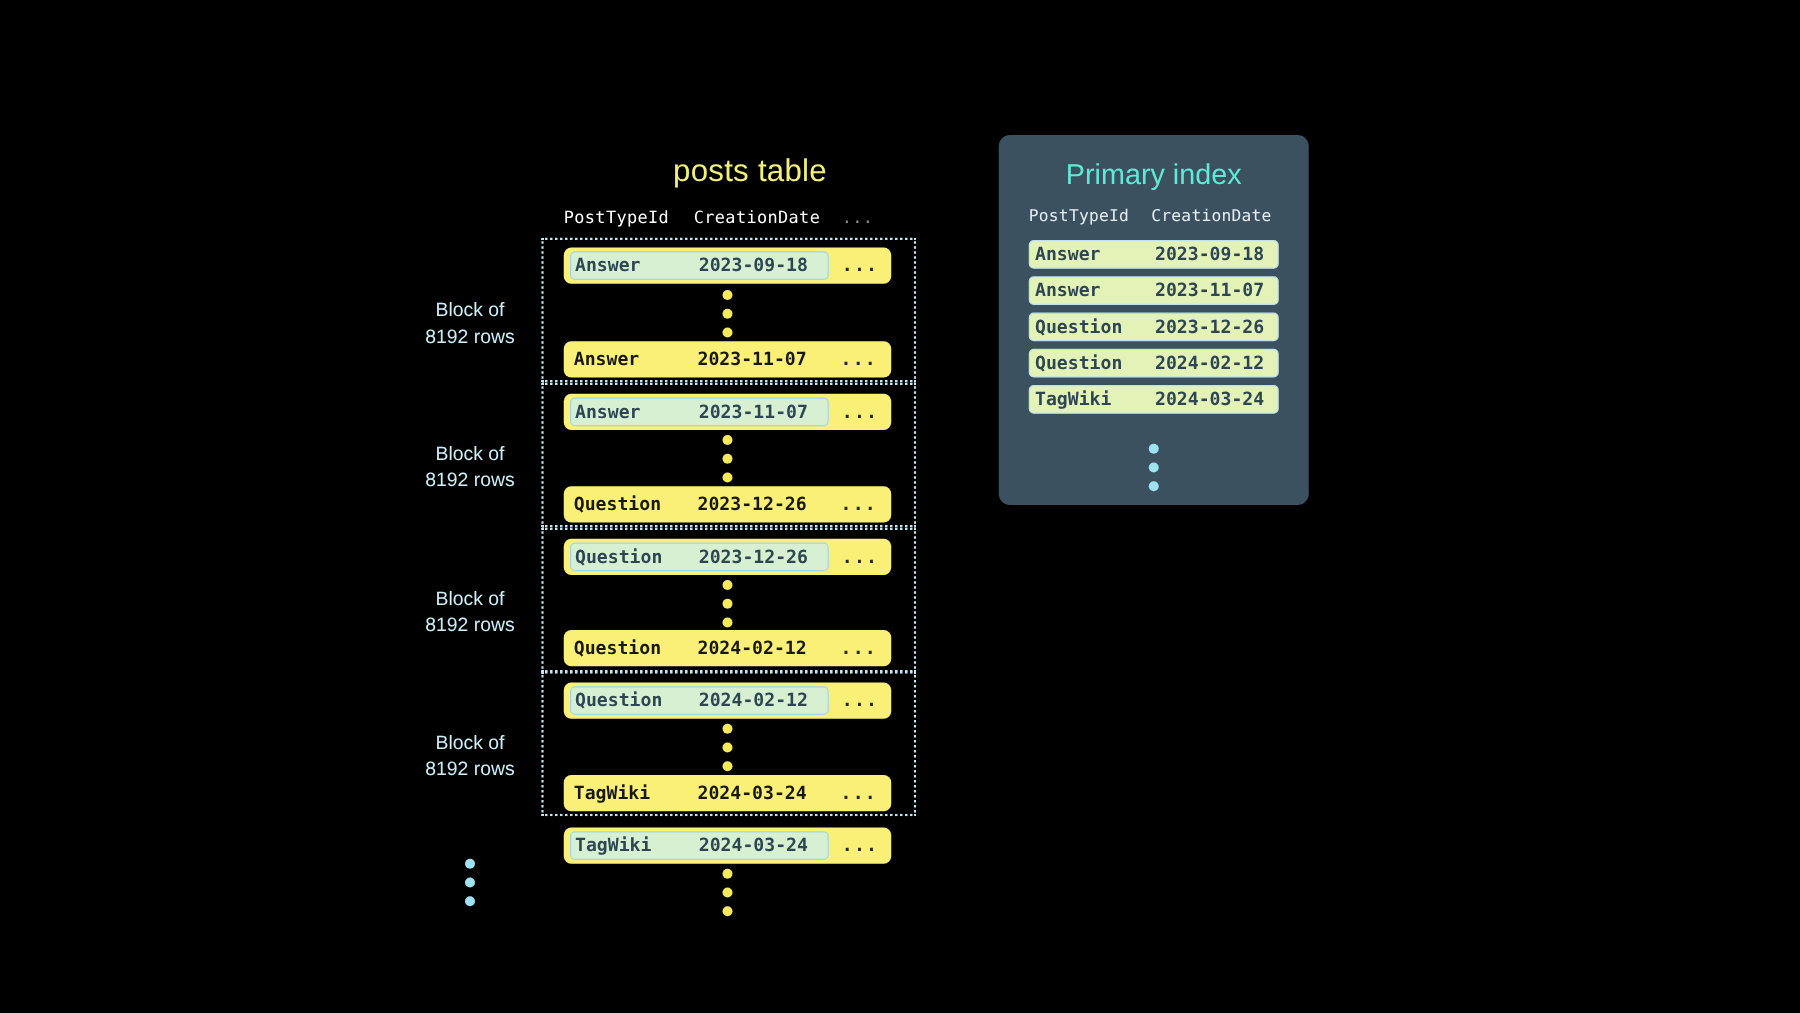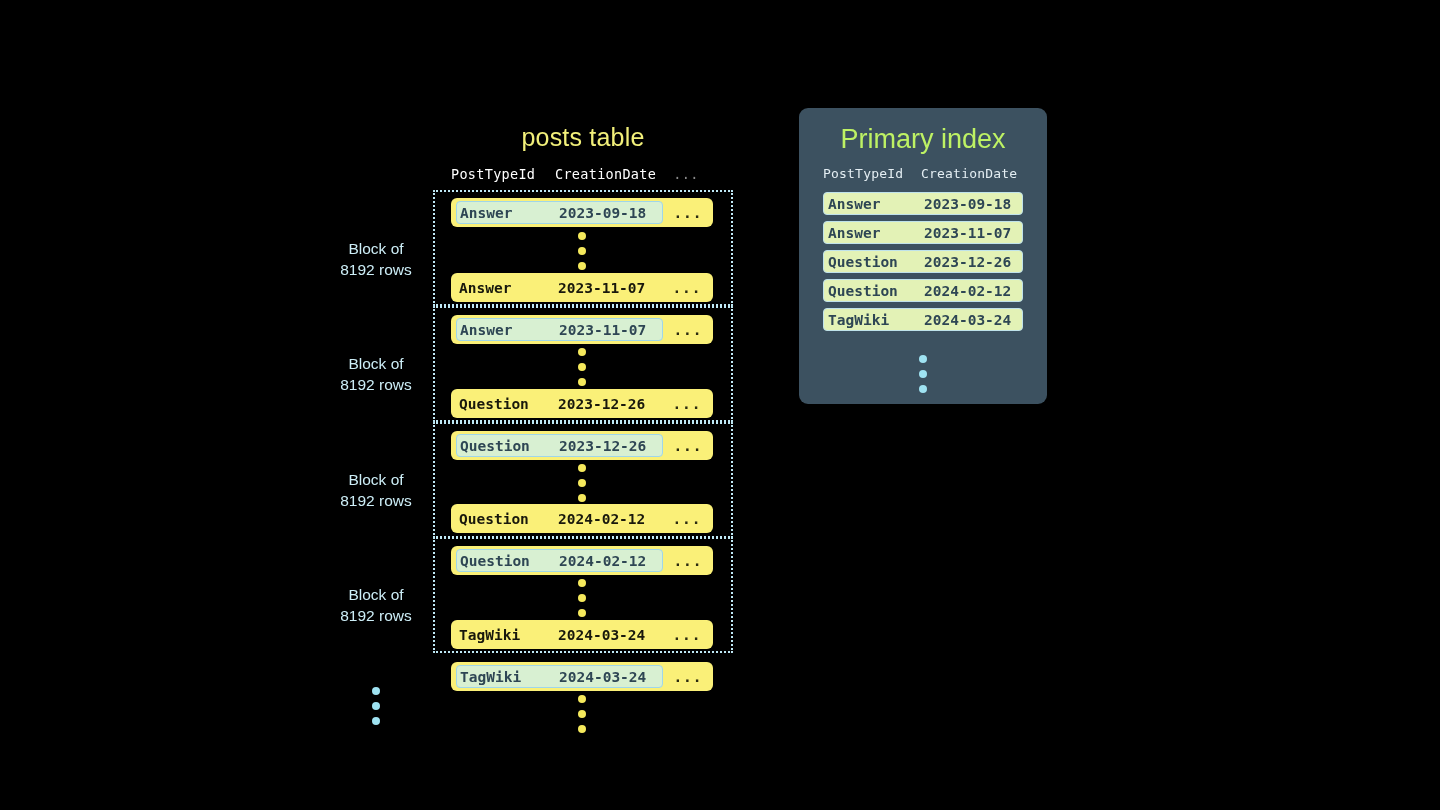--- a/index.html
+++ b/index.html
@@ -12,21 +12,21 @@
   }
 
   body {
     font-family: "Liberation Sans", sans-serif;
     position: relative;
   }
 
   
   #posts-table-section {
     position: absolute;
-    left: 433px;
+    left: 450px;
     top: 120px;
     width: 300px;
   }
 
   #posts-table-title {
     font-family: "Liberation Sans", sans-serif;
     font-size: 25px;
     font-weight: 400;
     color: #f2f07a;
     text-align: center;
@@ -138,23 +138,23 @@
     width: 248px;
     height: 296px;
     background: #3c5160;
     border-radius: 9px;
   }
 
   #primary-index-title {
     margin-top: 14px;
     text-align: center;
     font-family: "Liberation Sans", sans-serif;
-    font-size: 27px;
+    font-size: 23px;
     font-weight: 400;
-    color: #bef264;
+    color: #5eead4;
     line-height: 34px;
   }
 
   #primary-index-header {
     margin-top: 10px;
     padding: 0 24px;
     display: flex;
     font-family: "DejaVu Sans Mono", monospace;
     font-size: 13px;
     color: #e4eef3;

